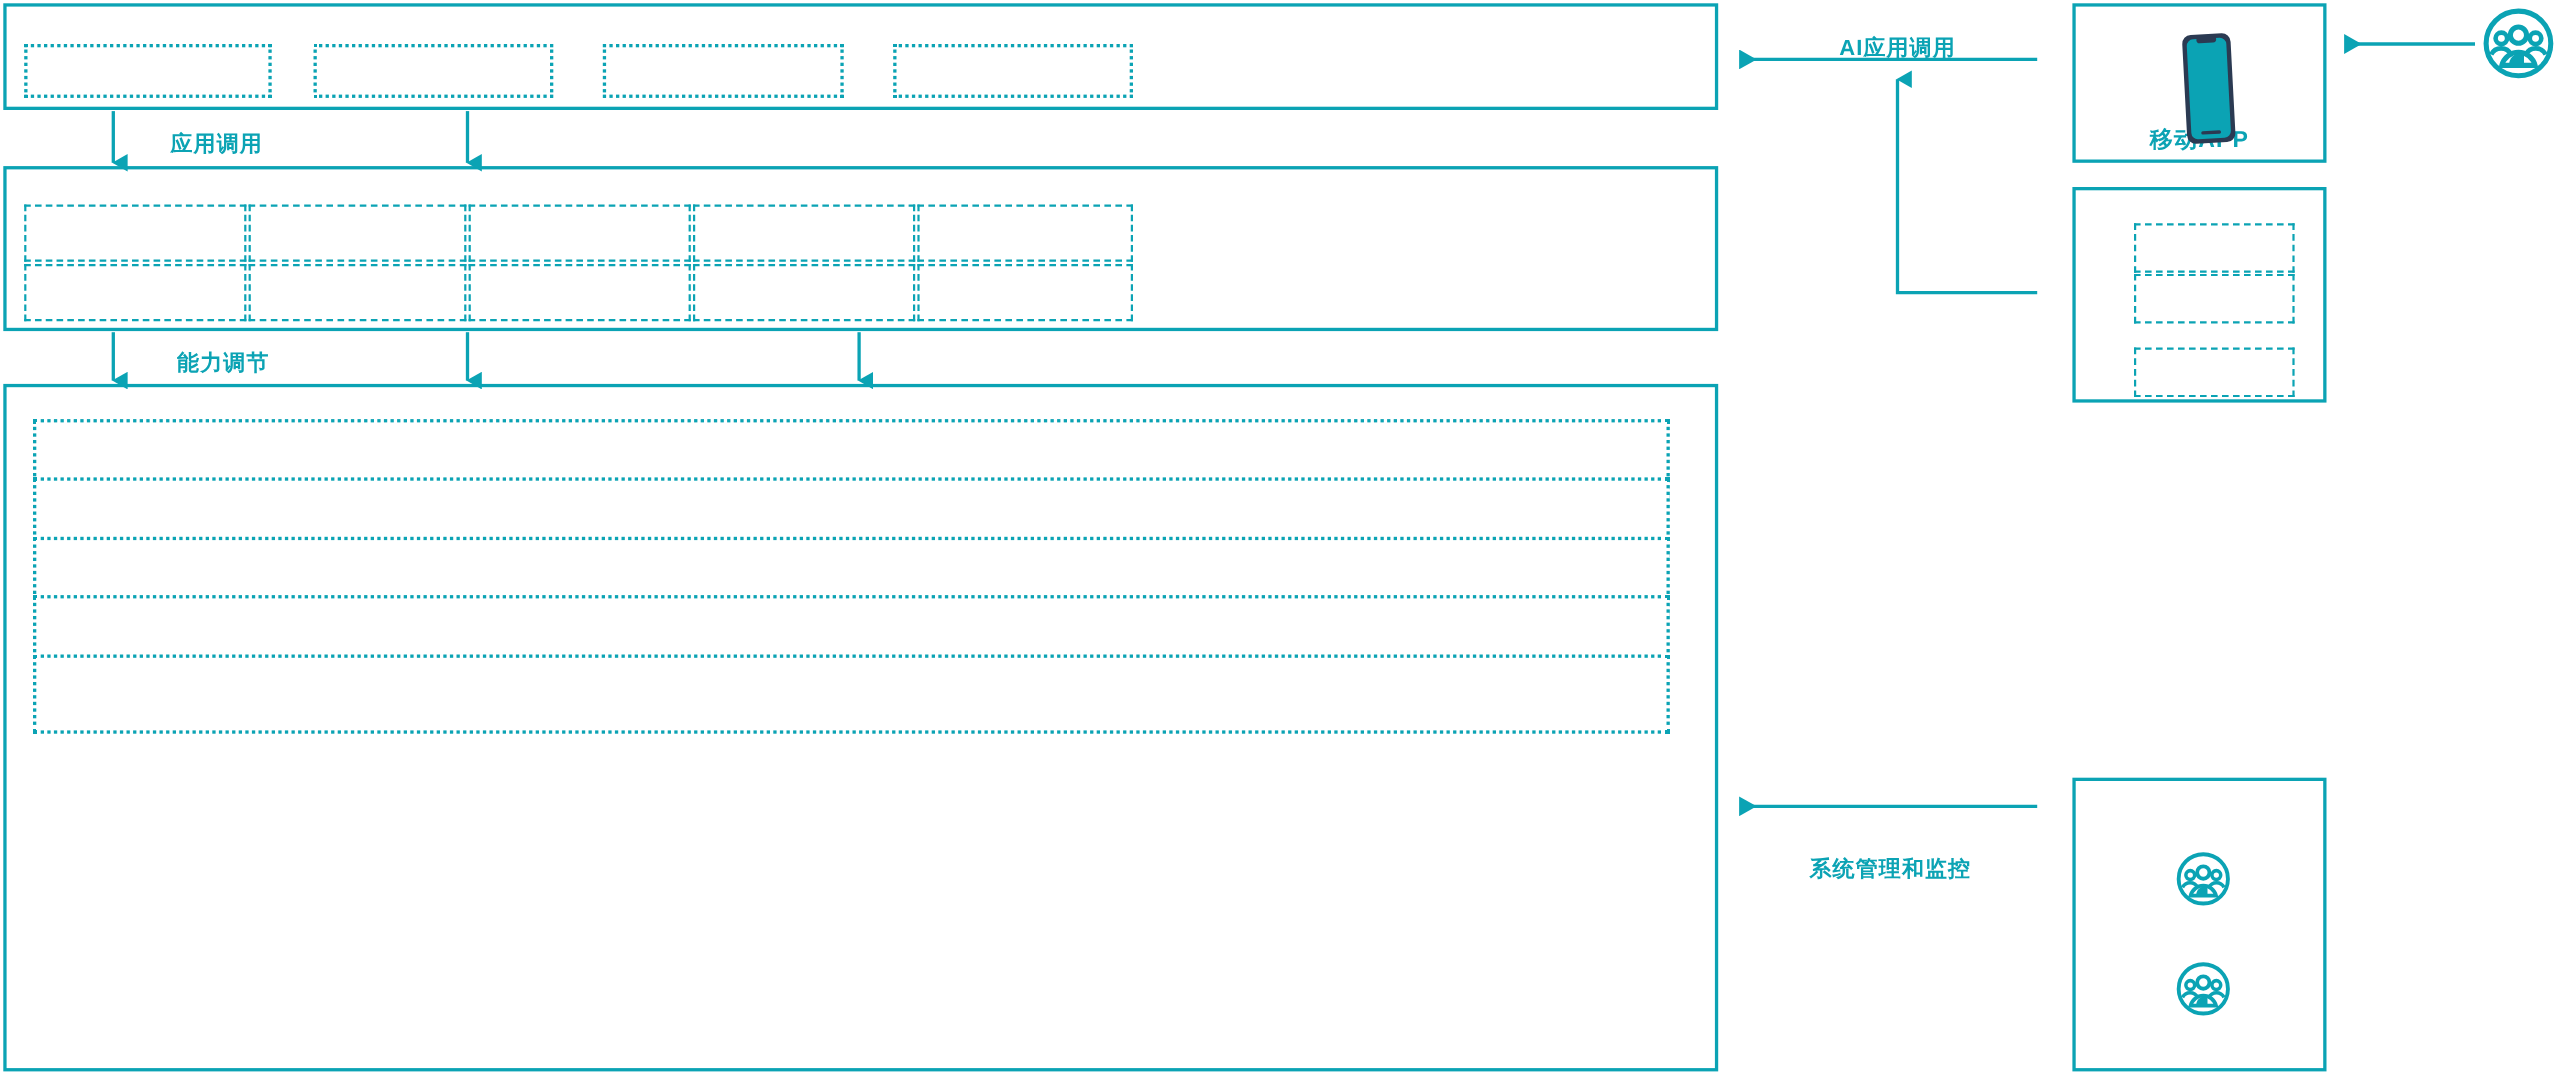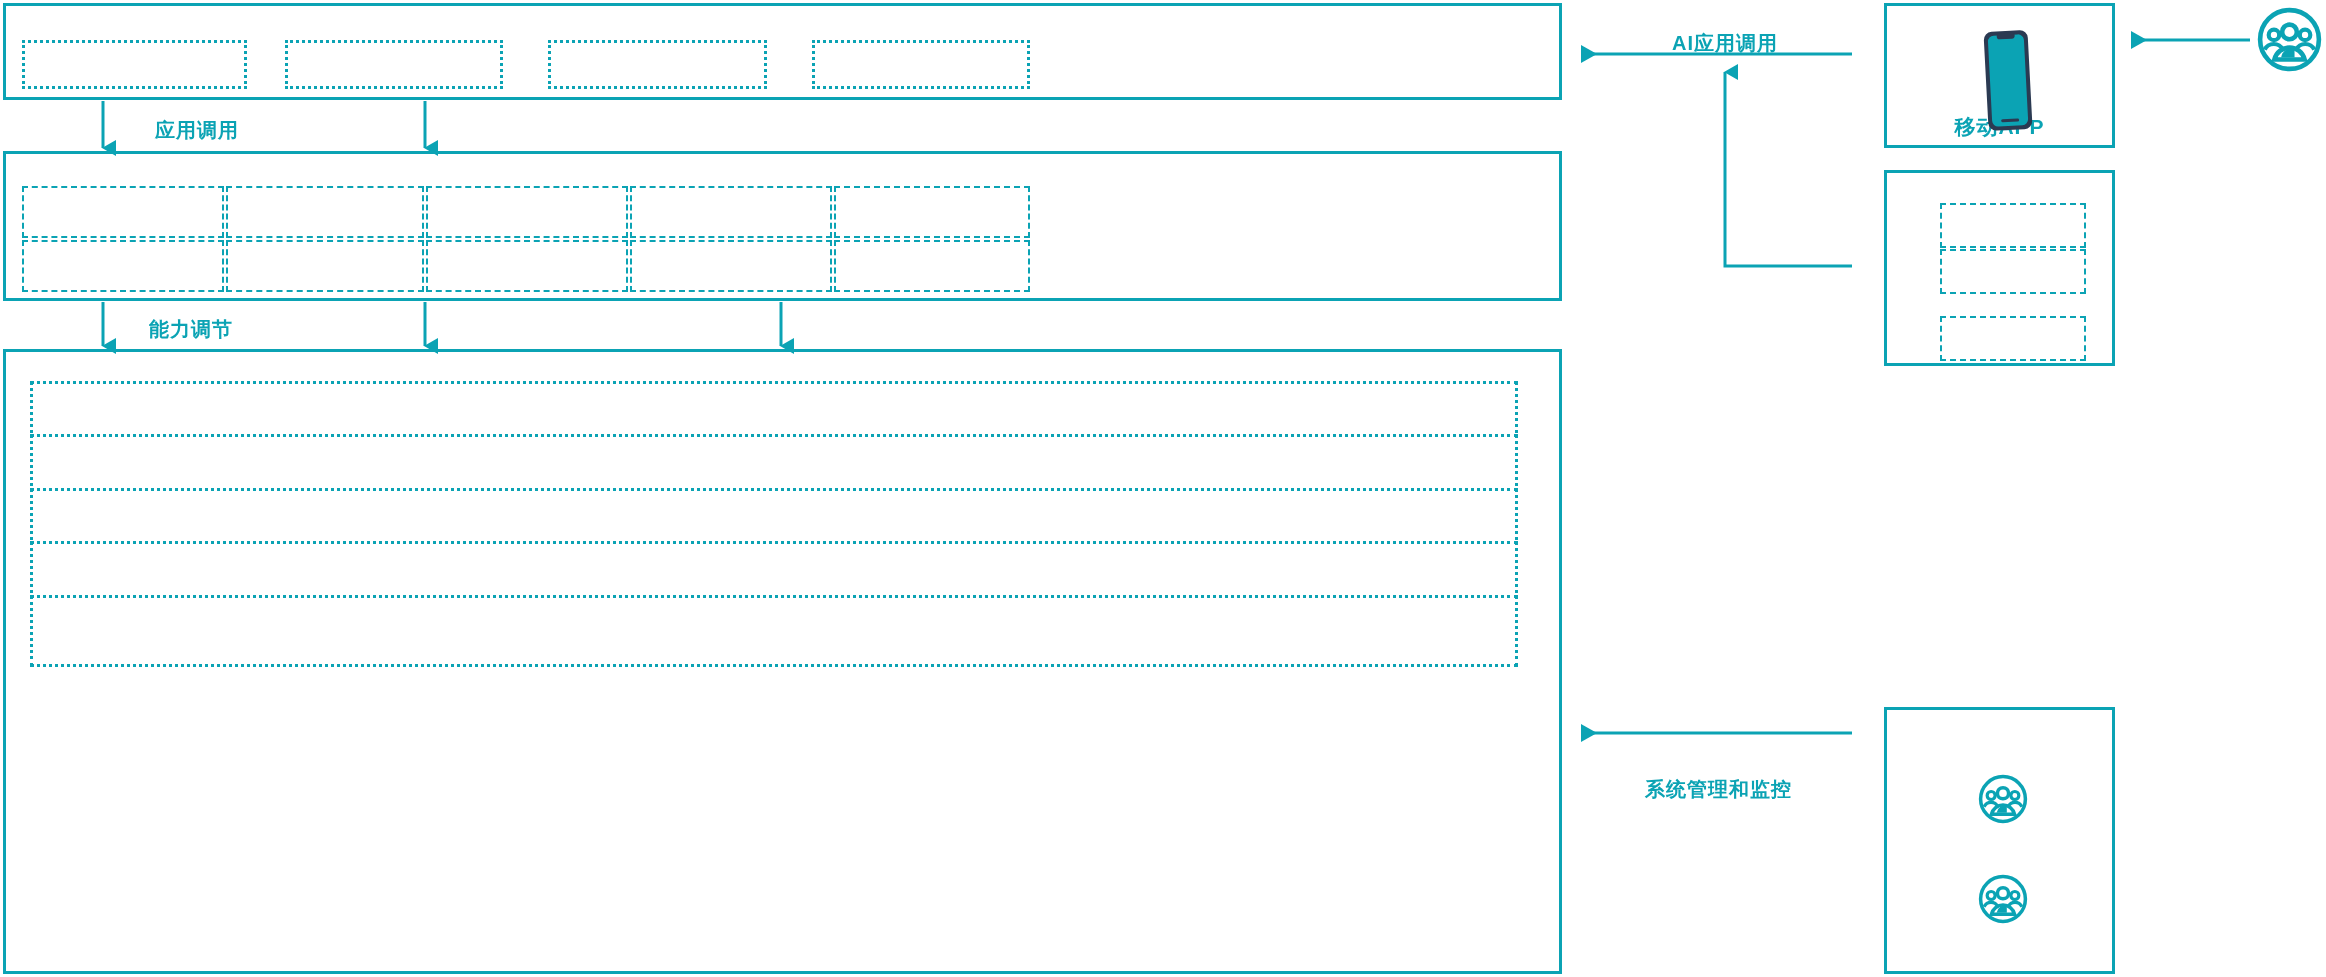--- a/index.html
+++ b/index.html
@@ -105,21 +105,21 @@
   <div class="cell thin" style="left:426px; top:186px; width:202px; height:52px;"></div>
   <div class="cell thin" style="left:630px; top:186px; width:202px; height:52px;"></div>
   <div class="cell thin" style="left:834px; top:186px; width:196px; height:52px;"></div>
 
   <div class="cell thin" style="left:22px; top:240px; width:202px; height:52px;"></div>
   <div class="cell thin" style="left:226px; top:240px; width:198px; height:52px;"></div>
   <div class="cell thin" style="left:426px; top:240px; width:202px; height:52px;"></div>
   <div class="cell thin" style="left:630px; top:240px; width:202px; height:52px;"></div>
   <div class="cell thin" style="left:834px; top:240px; width:196px; height:52px;"></div>
 
-  <div class="conn-label" style="left:149px; top:316px;">能力调节</div>
+  <div class="conn-label" style="left:161px; top:316px;">能力调节</div>
 
   <div class="panel" style="left:3px; top:349px; width:1559px; height:625px;">
   </div>
 
   <div class="cell" style="left:30px; top:381px; width:1488px; height:72px;"></div>
 
   <div class="cell" style="left:30px; top:434px; width:1488px; height:72px;"></div>
 
   <div class="cell" style="left:30px; top:488px; width:1488px; height:72px;"></div>
 

